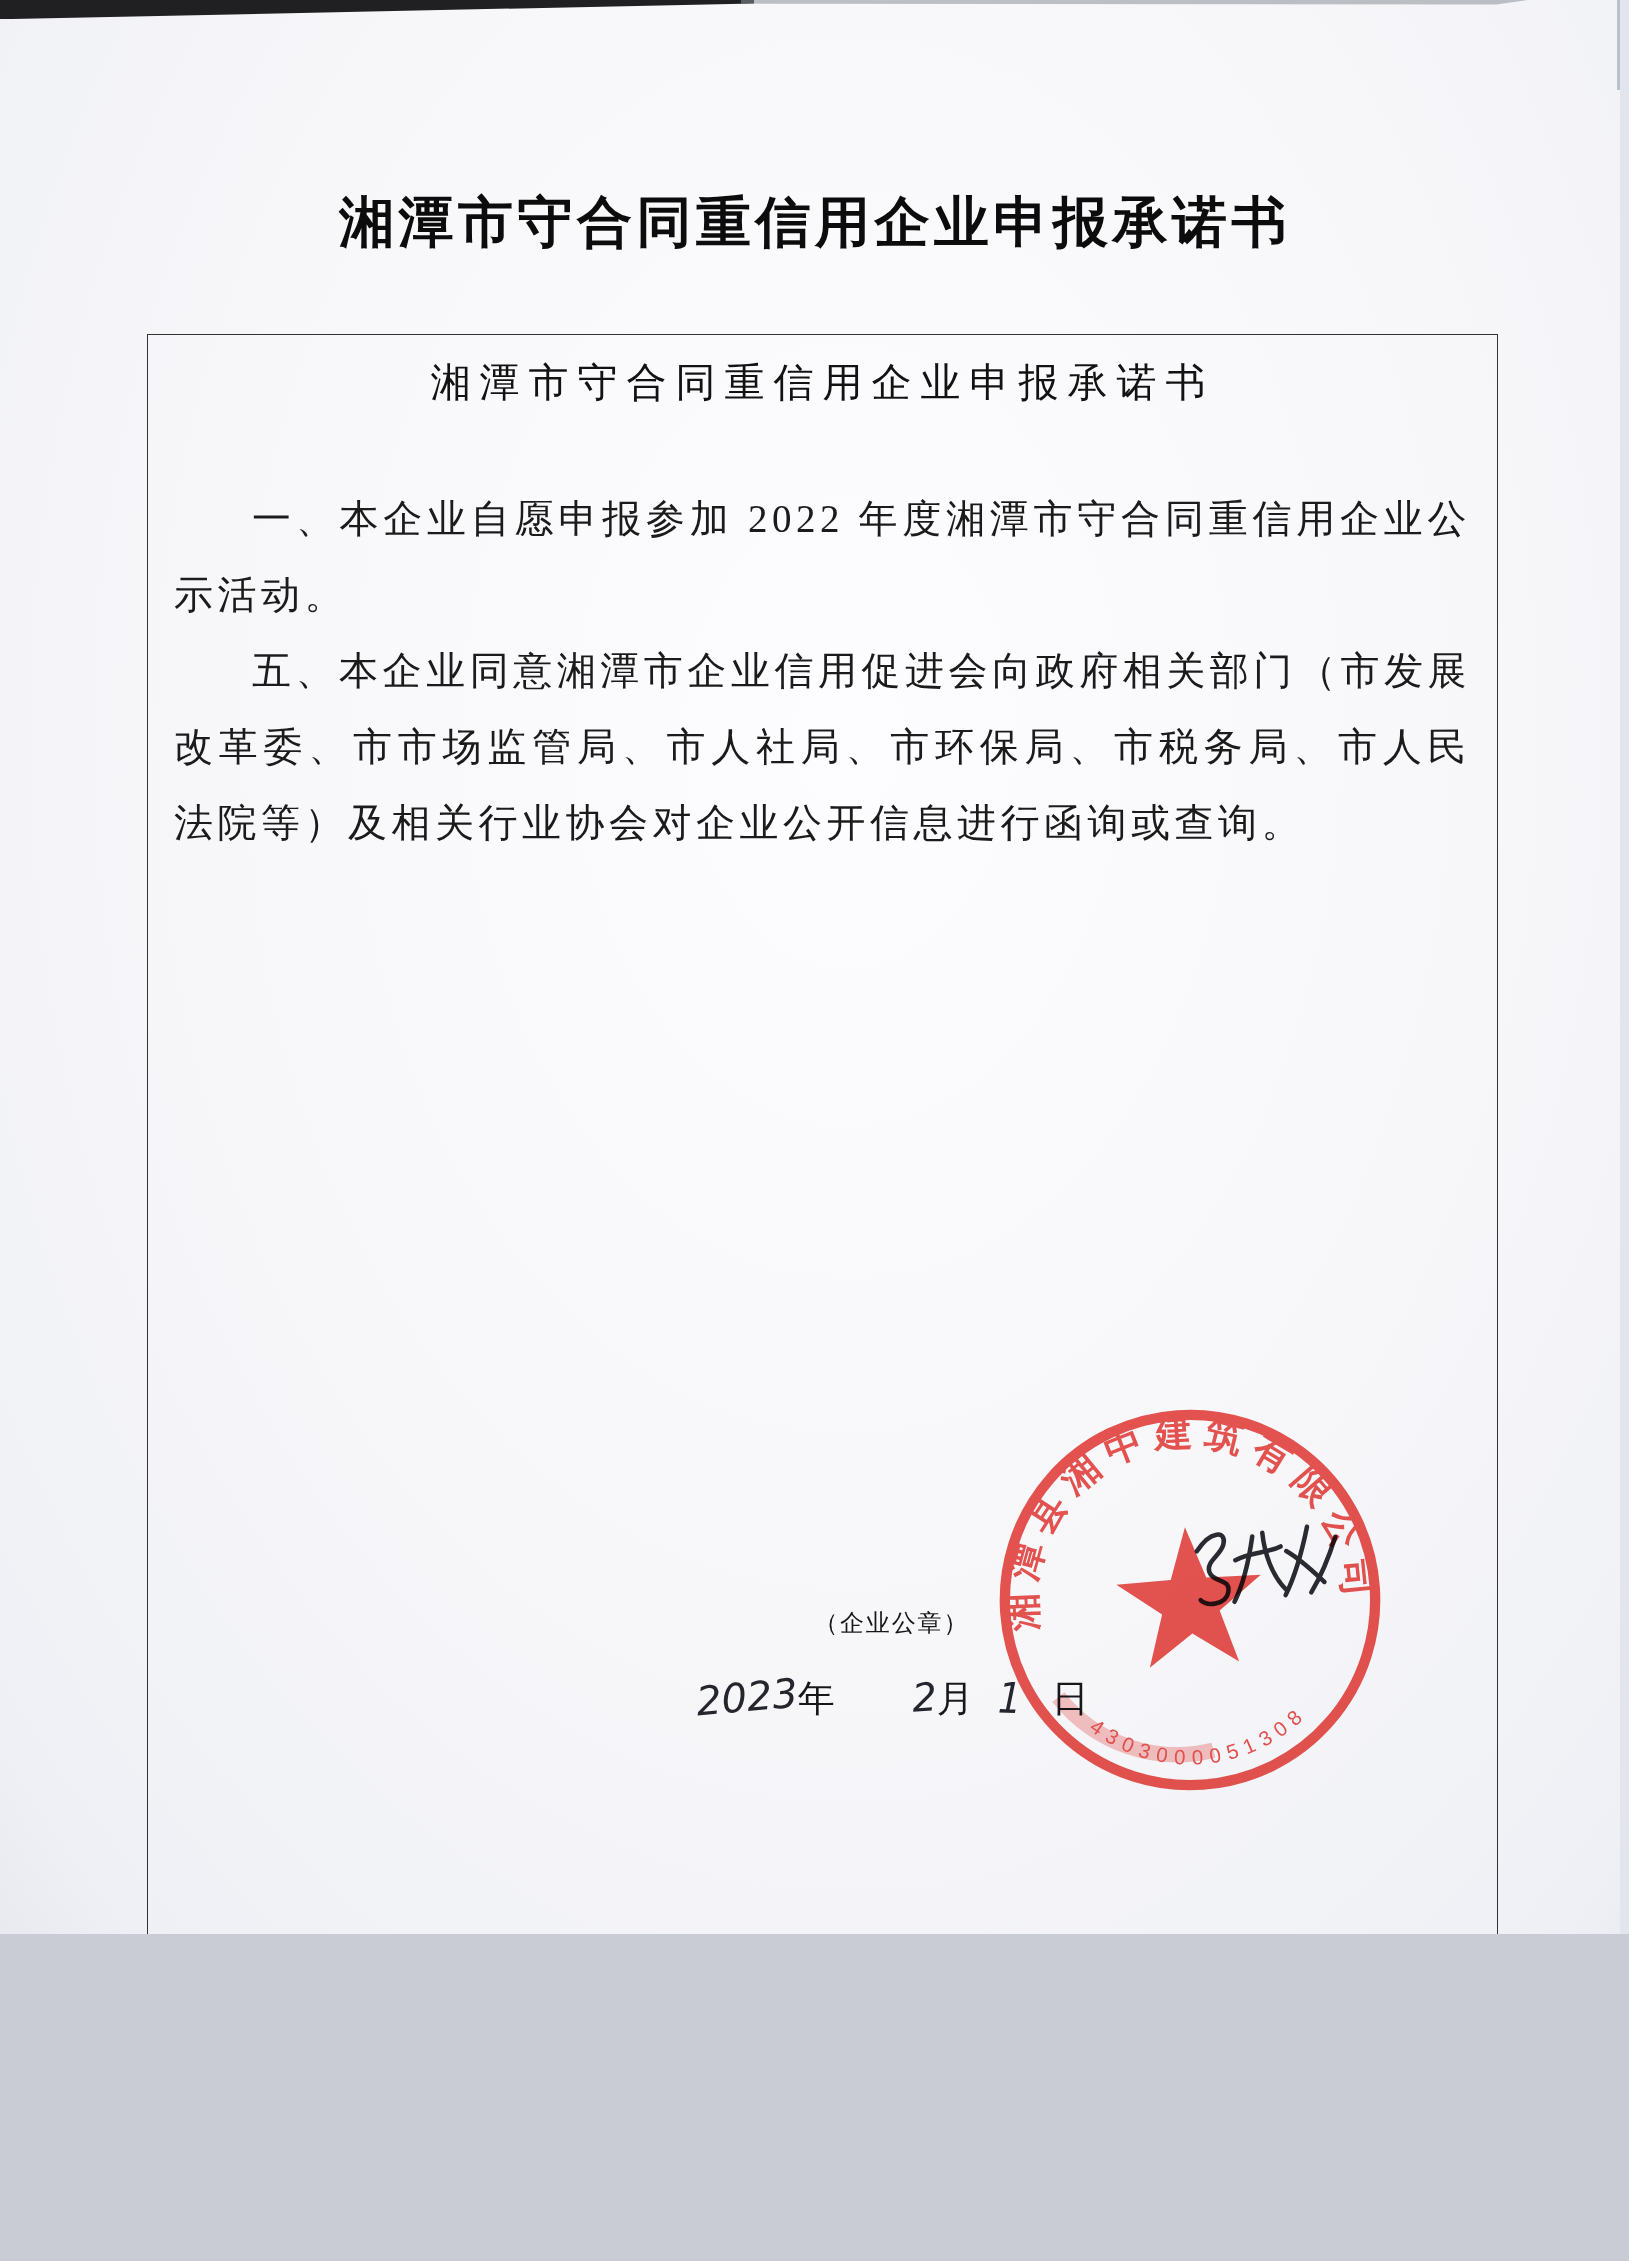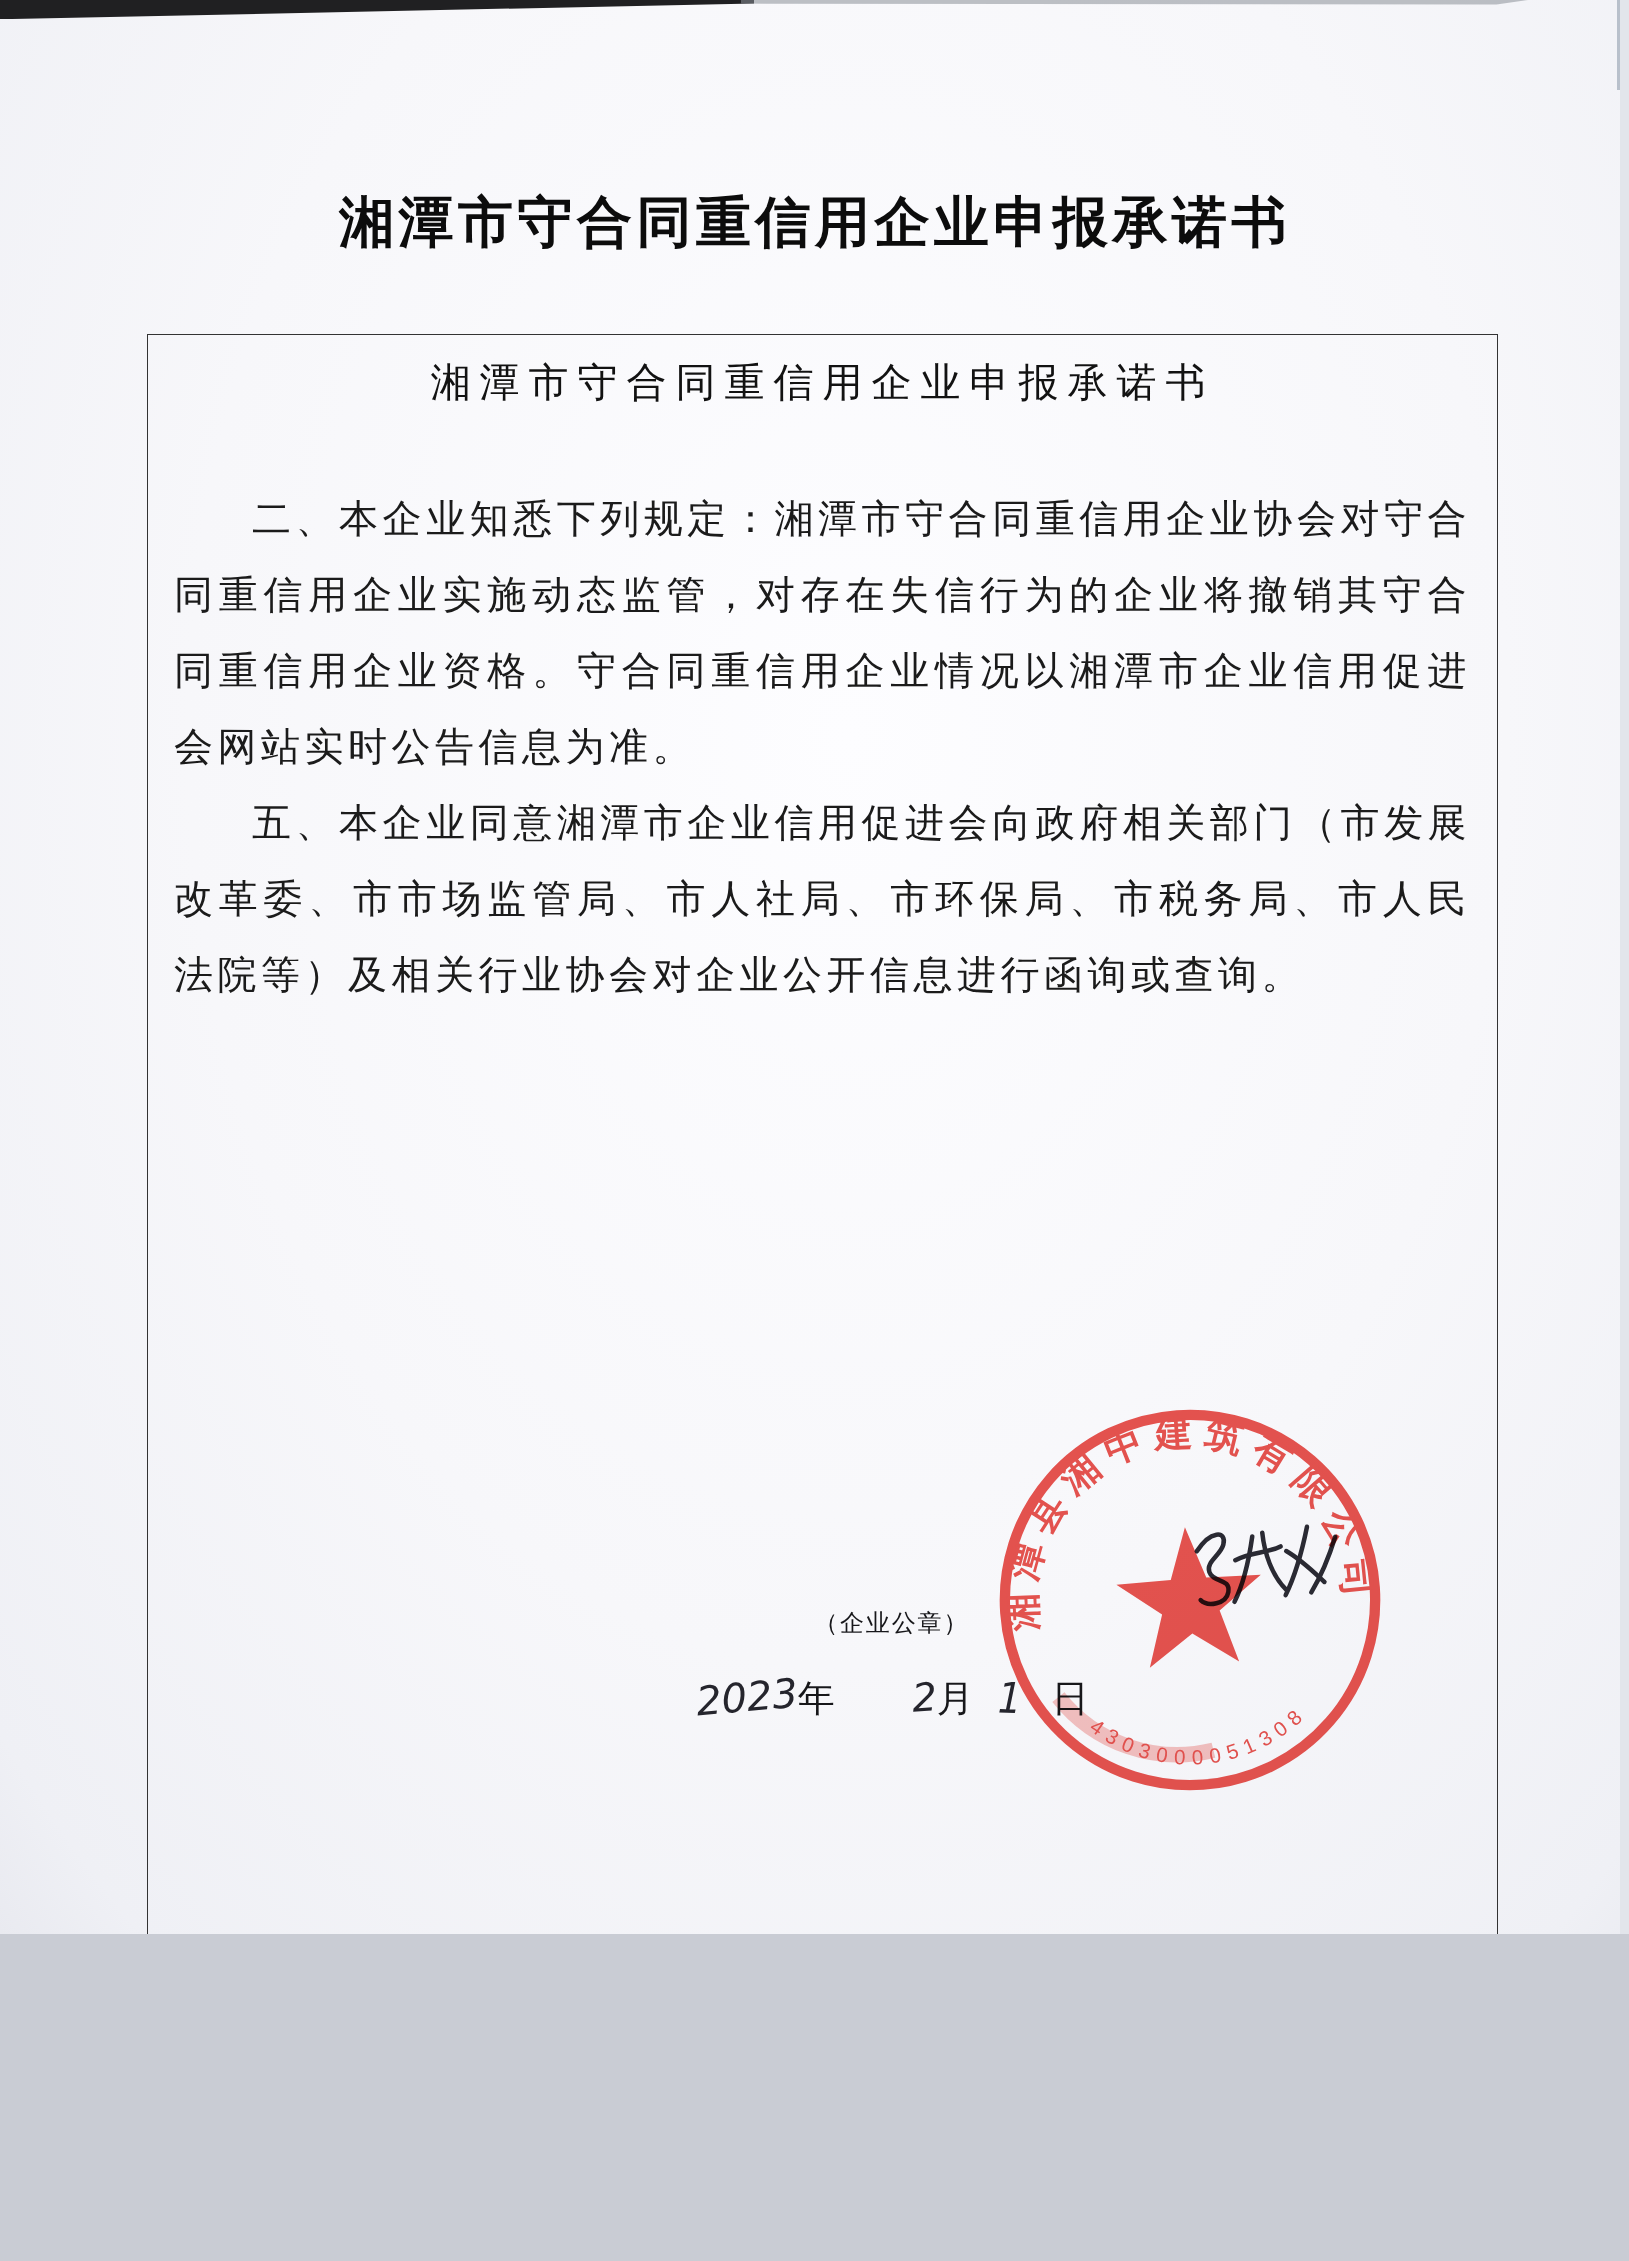--- a/index.html
+++ b/index.html
@@ -49,21 +49,21 @@
   <div class="scan-edge-right"></div>
   <div class="scan-edge-tick"></div>
   <div class="scan-band-a"></div>
   <div class="scan-band-b"></div>
 
   <div class="main-title">湘潭市守合同重信用企业申报承诺书</div>
 
   <div class="doc-box">
     <div class="inner-title">湘潭市守合同重信用企业申报承诺书</div>
     <div class="body-text">
-      <p>二、本企业知悉下列规定：湘潭市守合同重信用企业协会对守合同重信用企业实施动态监管，对存在失信行为的企业将撤销其守合同重信用企业资格。守合同重信用企业情况以湘潭市企业信用促进会网站实时公告信息为准。</p>
+      <p>一、本企业自愿申报参加 2022 年度湘潭市守合同重信用企业公示活动。</p>
       <p>五、本企业同意湘潭市企业信用促进会向政府相关部门（市发展改革委、市市场监管局、市人社局、市环保局、市税务局、市人民法院等）及相关行业协会对企业公开信息进行函询或查询。</p>
     </div>
   </div>
 
   <span class="sr-only">马姝文</span>
   <svg class="signature-svg" width="174" height="110" viewBox="0 0 270 170">
     <g fill="none" stroke="#2a2a33" stroke-width="7" stroke-linecap="round" stroke-linejoin="round">
       <path d="M22,44 C46,14 72,16 64,38 C58,54 34,62 38,78 C42,96 70,90 64,112 C59,130 30,132 20,120"></path>
       <path d="M110,30 C102,62 90,100 72,128"></path>
       <path d="M80,64 C104,54 132,58 152,50"></path>

